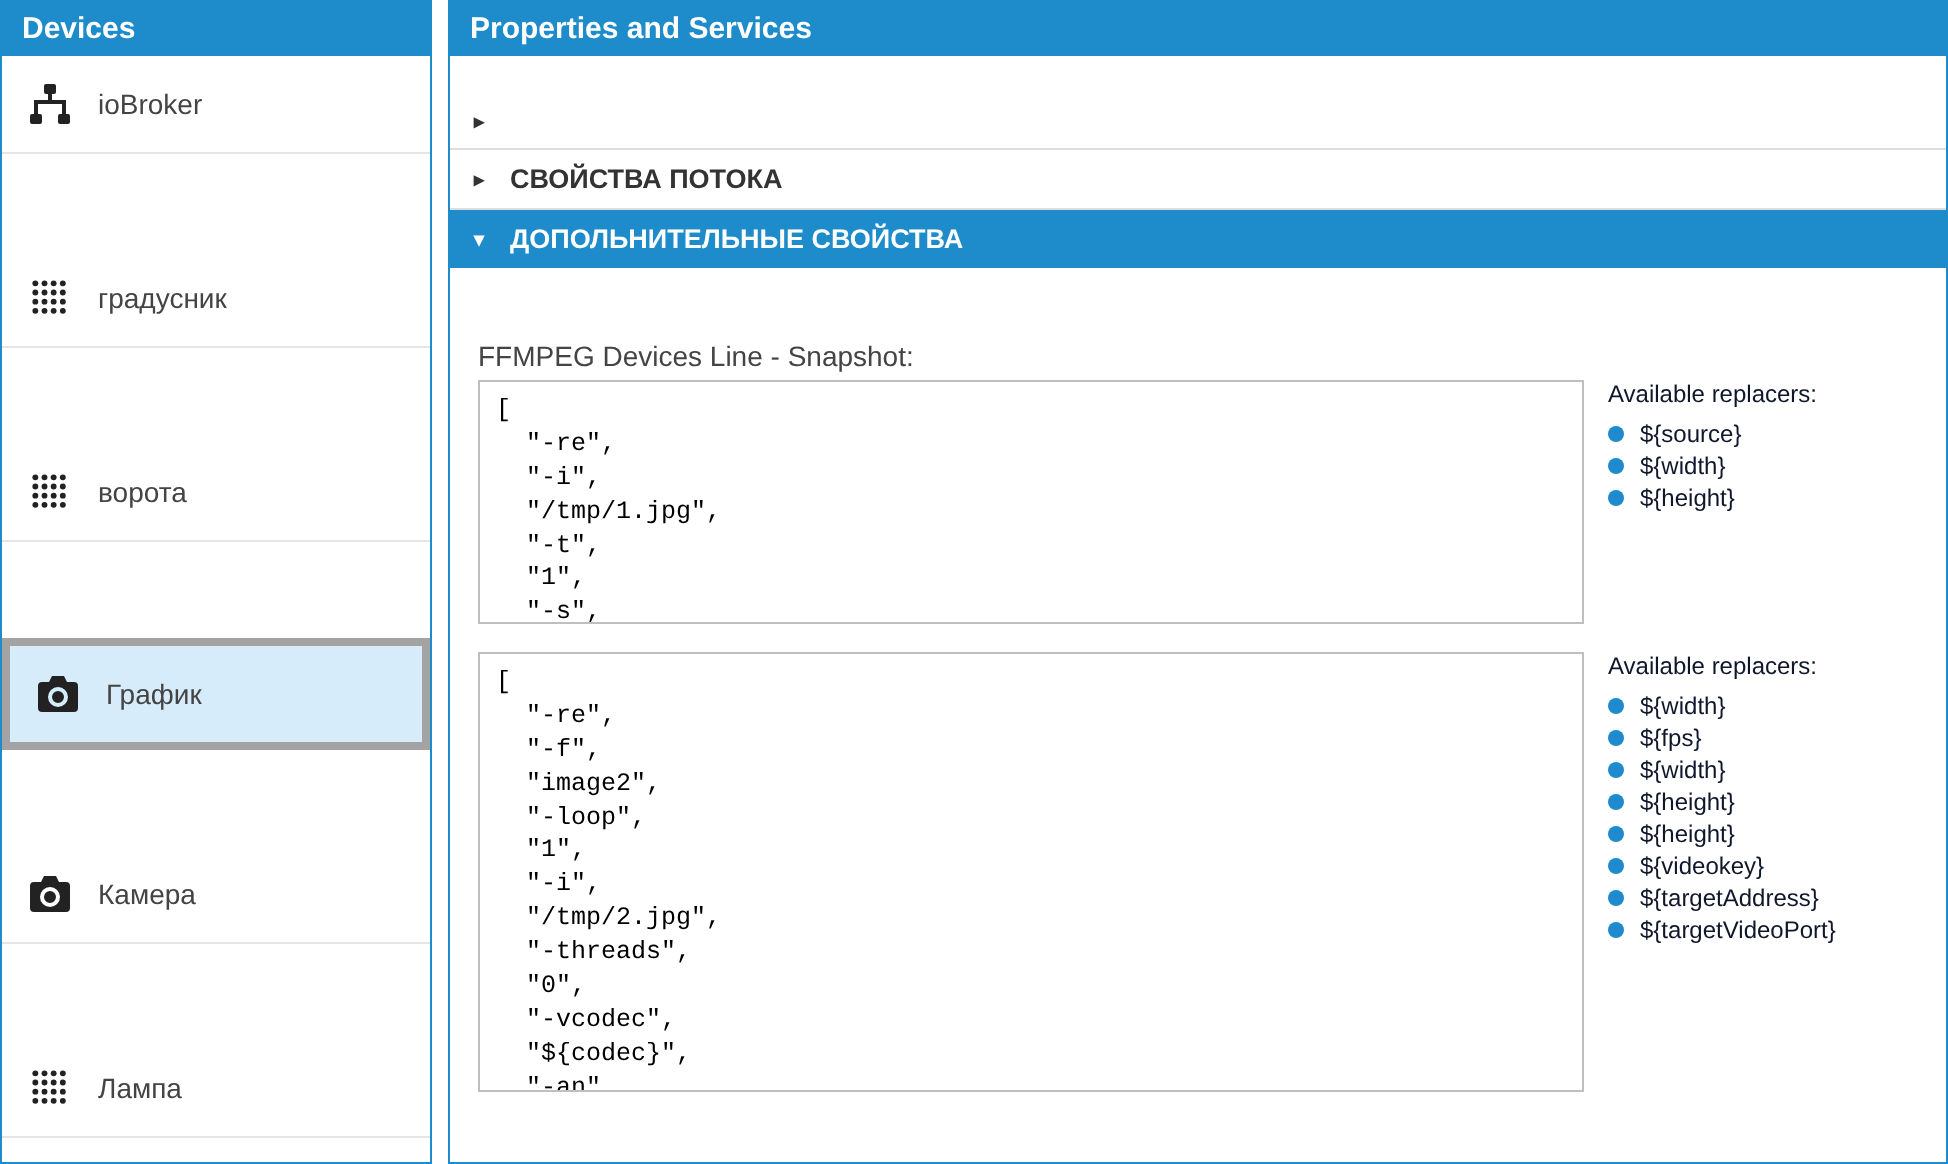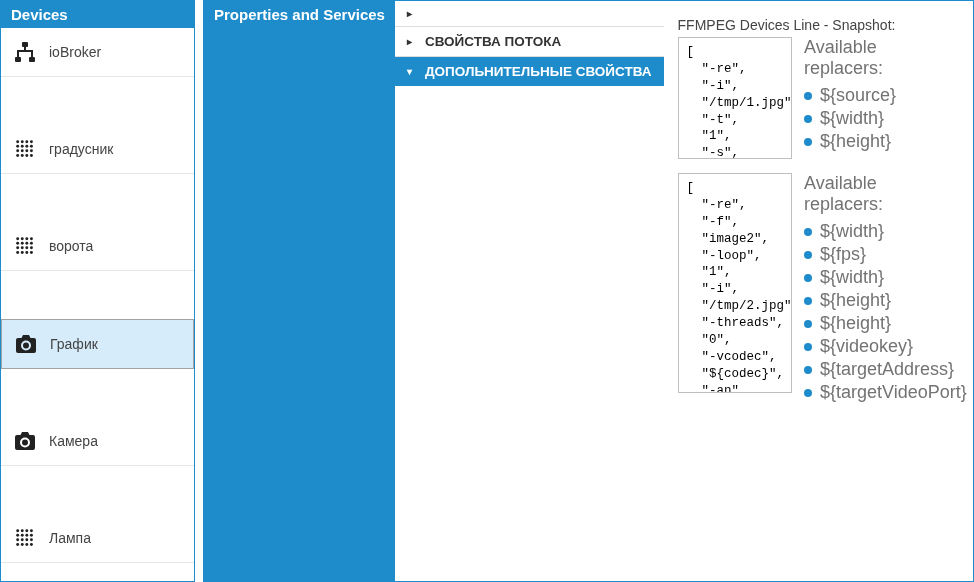--- a/index.html
+++ b/index.html
@@ -1,42 +1,42 @@
 <!DOCTYPE html>
 <html><head>
 <meta charset="utf-8">
 <style>
 * { box-sizing: border-box; margin: 0; padding: 0; }
 body { font-family: "Segoe UI", Arial, sans-serif; font-size: 14px; background: #fff; color: #333; }
 .app { display: flex; width: 974px; height: 582px; gap: 8px; padding: 0; }
 .panel { border: 1px solid #1e8bcb; display: flex; flex-direction: column; background: #fff; }
-.panel-left { width: 195px; }
+.panel-left { width: 216px; }
 .panel-right { flex: 1; min-width: 0; }
 .panel-header { background: #1e8bcb; color: #fff; font-weight: bold; font-size: 15px; padding: 5px 10px; }
 .device-list { display: flex; flex-direction: column; gap: 48px; }
 .device-item { display: flex; align-items: center; gap: 12px; padding: 12px 10px 12px 12px; border-bottom: 1px solid #e6e6e6; cursor: pointer; color: #444; }
-.device-item.selected { background: #d6ecfb; border: 1px solid #a3a3a3; }
+.device-item.selected { background: #d6ecfb; border: 4px solid #a3a3a3; }
 .icon-box { width: 24px; height: 24px; display: flex; align-items: center; justify-content: center; color: #222; }
 .accordion { display: flex; flex-direction: column; }
 .acc-header { display: flex; align-items: center; gap: 8px; padding: 7px 12px; border-top: 1px solid #ddd; font-weight: bold; font-size: 13.5px; color: #333; cursor: pointer; }
 .acc-header:first-child { border-top: none; }
 .acc-header.expanded { background: #1e8bcb; color: #fff; }
 .acc-caret { font-size: 10px; display: inline-block; width: 10px; }
 .acc-body { padding: 10px 14px; overflow: auto; flex: 1; }
 .section-label { color: #444; font-size: 14px; margin: 6px 0 4px 0; }
 .cmd-row { display: flex; gap: 12px; align-items: stretch; margin-bottom: 14px; }
 .cmd-textarea { flex: 1; min-width: 0; border: 1px solid #bfbfbf; padding: 6px 8px; font-family: Consolas, "Courier New", monospace; font-size: 12.5px; line-height: 1.35; resize: none; overflow: auto; white-space: pre; }
 .cmd-textarea.h1 { height: 122px; }
 .cmd-textarea.h2 { height: 220px; }
-.replacers { width: 155px; font-size: 18px; color: #737373; }
+.replacers { width: 155px; font-size: 12px; color: #0f172a; }
 .replacers-title { margin-bottom: 6px; }
 .replacers ul { list-style: none; }
 .replacers li { margin: 2px 0; display: flex; align-items: center; gap: 8px; }
 .bullet { width: 8px; height: 8px; border-radius: 50%; background: #1e8bcb; display: inline-block; flex-shrink: 0; }
-.panel-right-inner { display: flex; flex-direction: row; height: 100%; min-height: 0; }
+.panel-right-inner { display: flex; flex-direction: column; height: 100%; min-height: 0; gap: 20px; }
 .acc-body-wrap { flex: 1; overflow-y: auto; min-height: 0; }
 </style>
 </head>
 <body>
 
 <div class="app">
 
   <div class="panel panel-left">
     <div class="panel-header">Devices</div>
     <div class="device-list">

